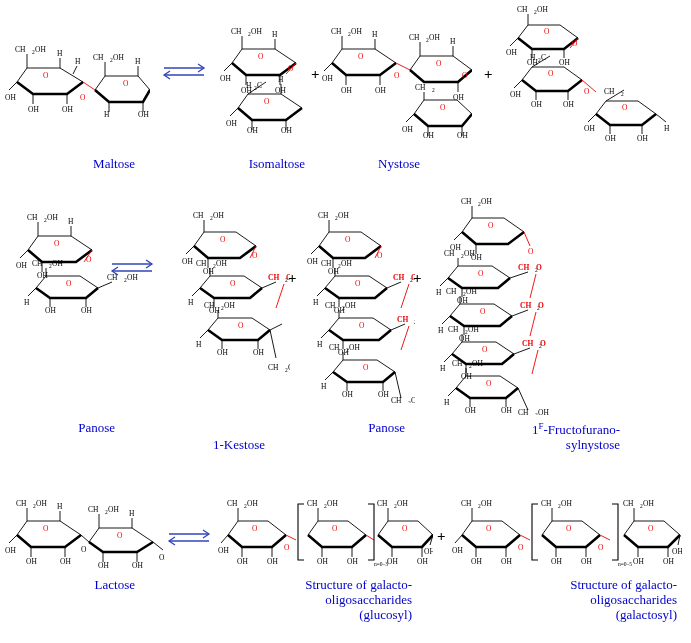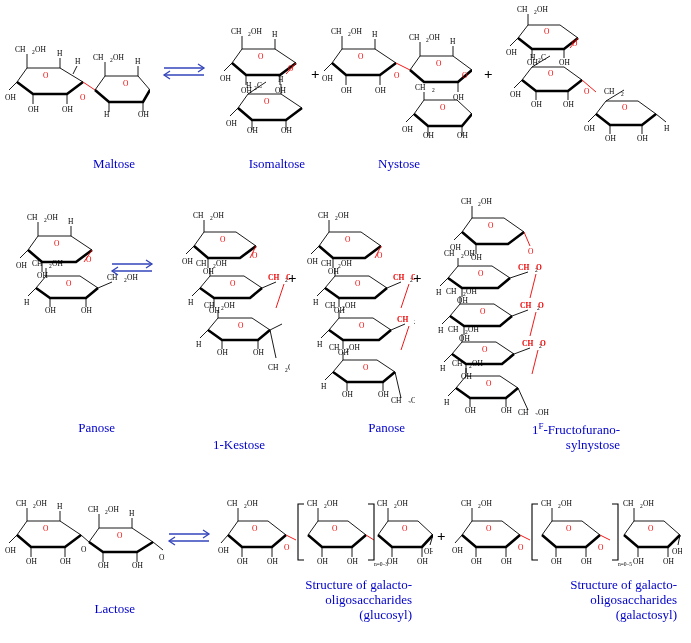--- a/index.html
+++ b/index.html
@@ -699,21 +699,21 @@
       <path class="bond" d="M186,57 L186,67"></path>
       <text class="atom" x="181" y="74">OH</text>
       <path class="bond" d="M216,57 L216,67"></path>
       <text class="atom" x="211" y="74">OH</text>
       <path class="bond" d="M228,45 L226,55"></path>
       <text class="atom" x="220" y="64">OH</text>
       <text class="atom-o" x="196" y="41">O</text>
     </svg>
   </div>
 
-  <div class="label" style="left:15px; top:578px; width:120px;margin-top:24px;">Lactose</div>
+  <div class="label" style="left:15px; top:578px; width:120px;">Lactose</div>
   <div class="label" style="left:212px; top:578px; width:200px;">Structure of galacto-
 oligosaccharides
 (glucosyl)</div>
   <div class="label" style="left:452px; top:578px; width:225px;">Structure of galacto-
 oligosaccharides
 (galactosyl)</div>
 
 </div>
 
 </body></html>

